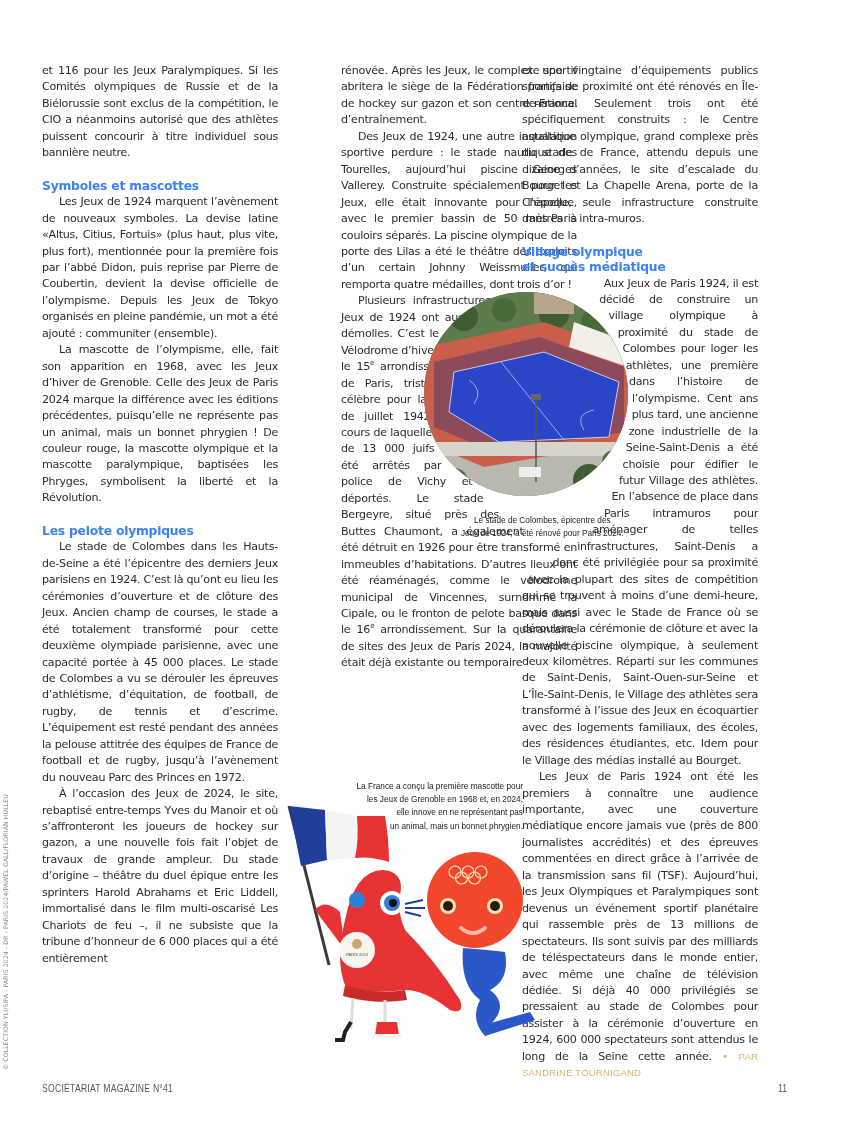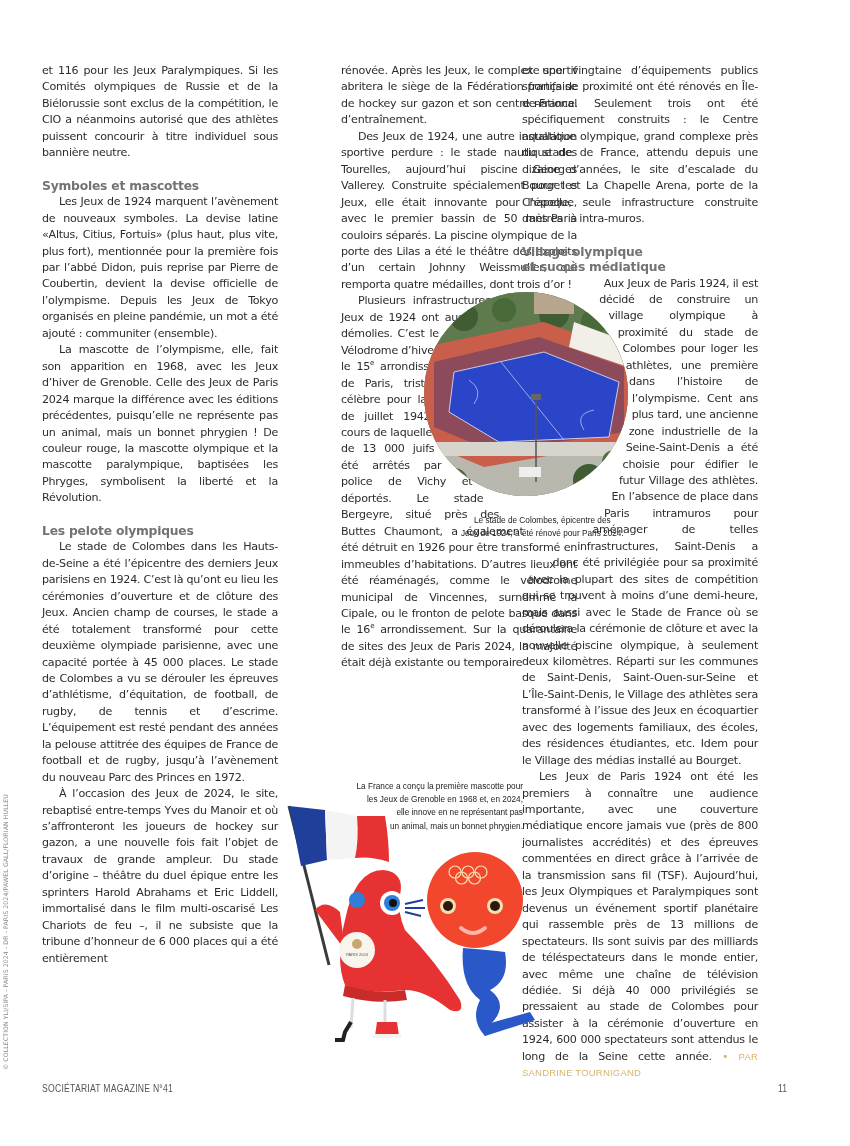--- a/index.html
+++ b/index.html
@@ -4,21 +4,21 @@
 <style>
   html, body { margin:0; padding:0; background:#ffffff; }
   body { width:850px; height:1146px; position:relative; overflow:hidden;
          font-family:"DejaVu Sans", sans-serif; color:#2c2c2c; }
   .col { position:absolute; top:63px; font-size:11.1px; line-height:16.45px; letter-spacing:-0.25px; }
   .col p { margin:0; text-align:justify; }
   .col p.ind { text-indent:17px; }
   #col1 { left:42px; width:236px; }
   #col2 { left:297px; width:236px;margin-left:44px; }
   #col3 { left:522px; width:236px; }
-  h2.sec { margin:0; font-family:"DejaVu Sans", sans-serif; font-weight:bold; font-size:12.3px; line-height:15.5px; color:#737373; letter-spacing:-0.2px; }
+  h2.sec { margin:0; font-family:"DejaVu Sans", sans-serif; font-weight:bold; font-size:12.3px; line-height:15.5px; color:#3b82f6; letter-spacing:-0.2px; }
   .gap { height:17px; }
   .italic { }
   .byline { color:#d8b46a; font-family:"Liberation Sans", sans-serif; font-size:9.5px; font-stretch:condensed; letter-spacing:0.2px; }
   .bullet { color:#d8b46a; }
   sup { font-size:7px; line-height:0; }
 
   #photo { position:absolute; left:424px; top:292px; width:204px; height:204px; border-radius:50%; overflow:hidden; background:#7c8c6c; }
   #photo svg { display:block; }
   #photo-caption { position:absolute; left:452px; top:513px; width:180px; font-family:"Liberation Sans", sans-serif; font-size:9.6px; line-height:13px; color:#222; text-align:center; transform:scaleX(0.86); transform-origin:left top; width:210px; }
   #mascot-caption { position:absolute; left:333px; top:779px; width:242px; font-family:"Liberation Sans", sans-serif; font-size:9.6px; line-height:13.2px; color:#222; text-align:right; transform:scaleX(0.86); transform-origin:right top; left:281px; }

